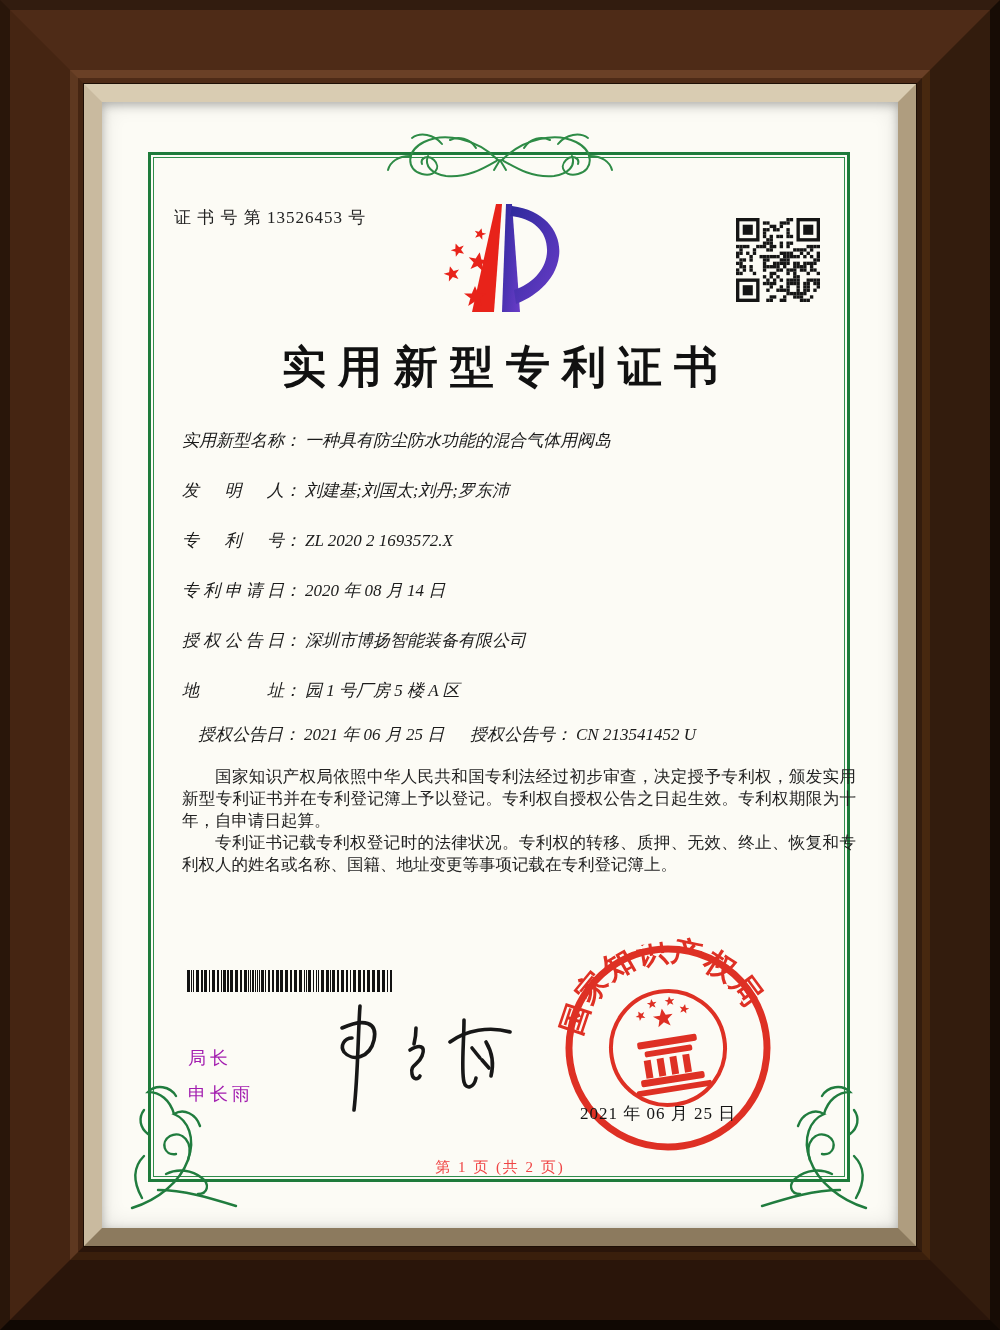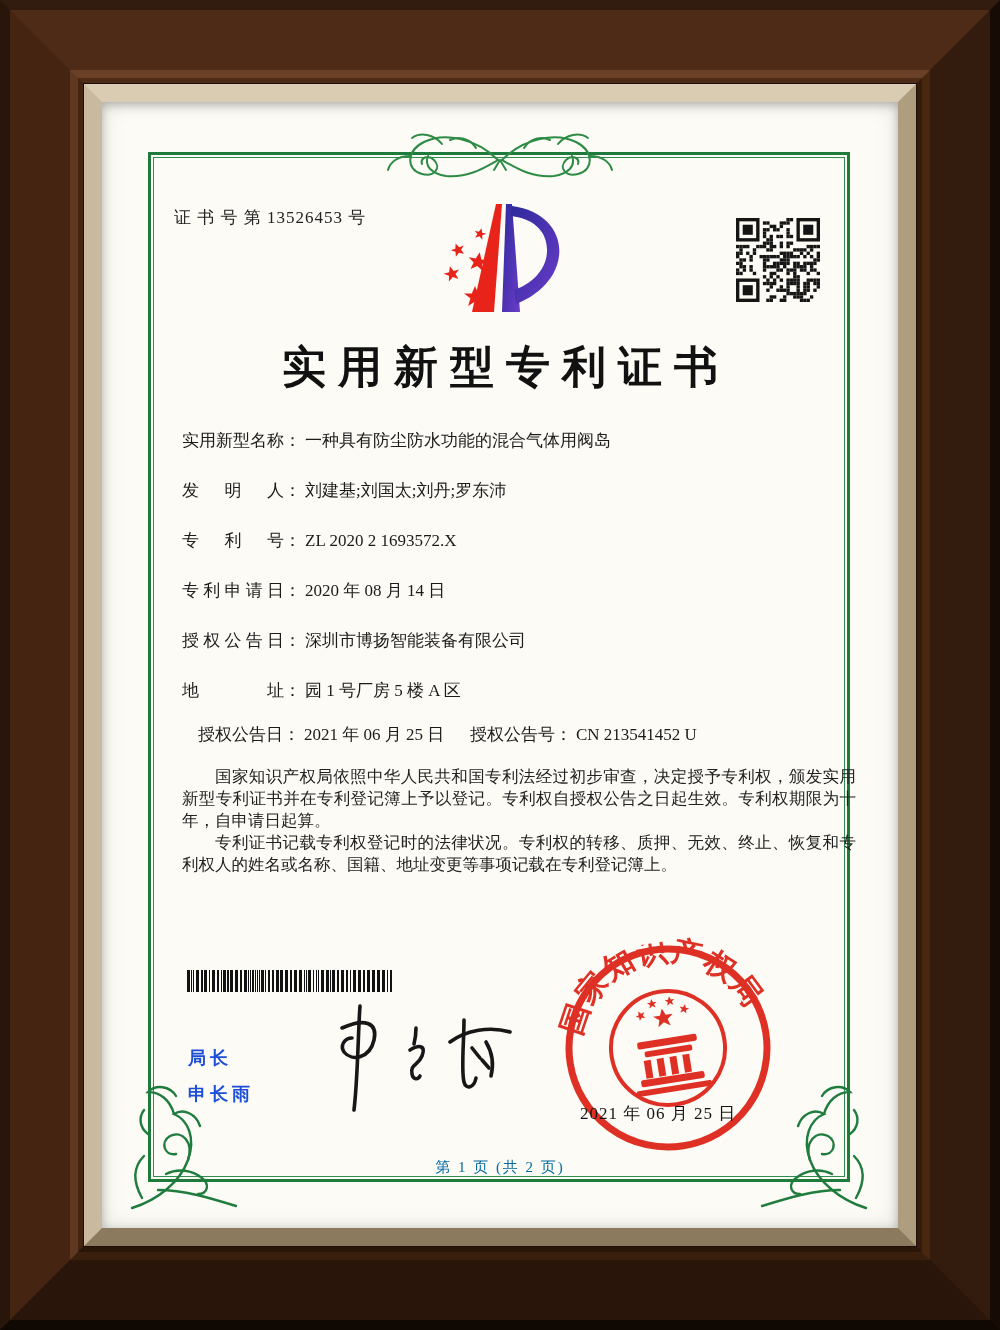--- a/index.html
+++ b/index.html
@@ -24,42 +24,42 @@
 
   
   .content{position:absolute;inset:0;color:#1b1b1b;}
   .cert-no{position:absolute;left:72px;top:104px;font-size:17px;letter-spacing:1px;color:#222;}
   .logo{position:absolute;left:326px;top:92px;width:136px;height:128px;}
   .qr{position:absolute;left:634px;top:116px;width:84px;height:84px;}
   .title{position:absolute;left:0;right:0;top:236px;text-align:center;
     font-size:44px;font-weight:600;letter-spacing:12px;padding-left:12px;color:#111;}
 
   .fields{position:absolute;left:80px;top:326px;right:40px;font-size:17px;line-height:26px;}
-  .frow{display:flex;margin-bottom:24px;align-items:flex-start;}
+  .frow{display:flex;margin-bottom:24px;align-items:flex-start;font-style:italic;}
   .lbl{display:inline-block;width:102px;text-align:justify;text-align-last:justify;flex:0 0 102px;}
   .colon{flex:0 0 auto;margin-right:4px;}
   .val{flex:1 1 auto;}
   .frow.addr{margin-bottom:18px;}
   .grant-row{display:block;position:relative;height:26px;margin-bottom:0;}
   .grant-a{position:absolute;left:16px;top:0;display:flex;align-items:flex-end;}
   .grant-b{position:absolute;left:288px;top:0;display:flex;}
   .glbl{white-space:nowrap;}
 
   .paras{position:absolute;left:80px;right:42px;top:664px;font-size:16.5px;line-height:22px;
     text-align:justify;color:#222;}
   .paras p{margin:0;text-indent:2em;}
 
   .barcode{position:absolute;left:85px;top:868px;width:210px;height:22px;}
   .signer{position:absolute;left:86px;top:938px;font-family:"Liberation Sans","DejaVu Sans",sans-serif;
-    font-size:18px;font-weight:700;letter-spacing:4px;color:#1d4ed8;line-height:36px;}
+    font-size:18px;font-weight:400;letter-spacing:4px;color:#a21caf;line-height:36px;}
   .signature{position:absolute;left:212px;top:896px;width:210px;height:120px;}
   .seal{position:absolute;left:460px;top:840px;width:212px;height:212px;transform:rotate(-9deg);opacity:.94;}
   .seal-date{position:absolute;left:478px;top:1000px;font-size:17px;letter-spacing:1px;color:#151515;}
   .footer{position:absolute;left:0;right:0;top:1056px;text-align:center;font-size:15px;
-    letter-spacing:2px;color:#0369a1;}
+    letter-spacing:2px;color:#ef4444;}
 
   .orn{position:absolute;pointer-events:none;}
   .orn-top{left:278px;top:24px;width:240px;height:62px;}
   .orn-bl{left:16px;top:972px;width:156px;height:142px;}
   .orn-br{right:18px;top:972px;width:156px;height:142px;transform:scaleX(-1);}
 </style>
 </head>
 <body>
 
 <div class="stage">

